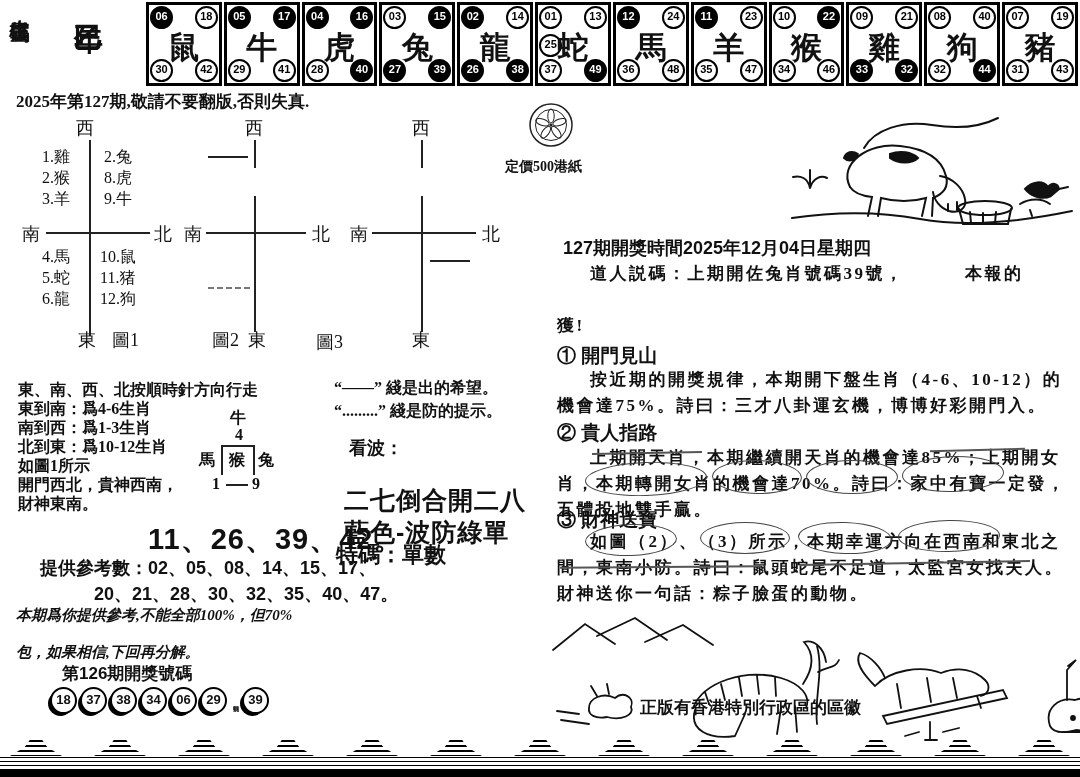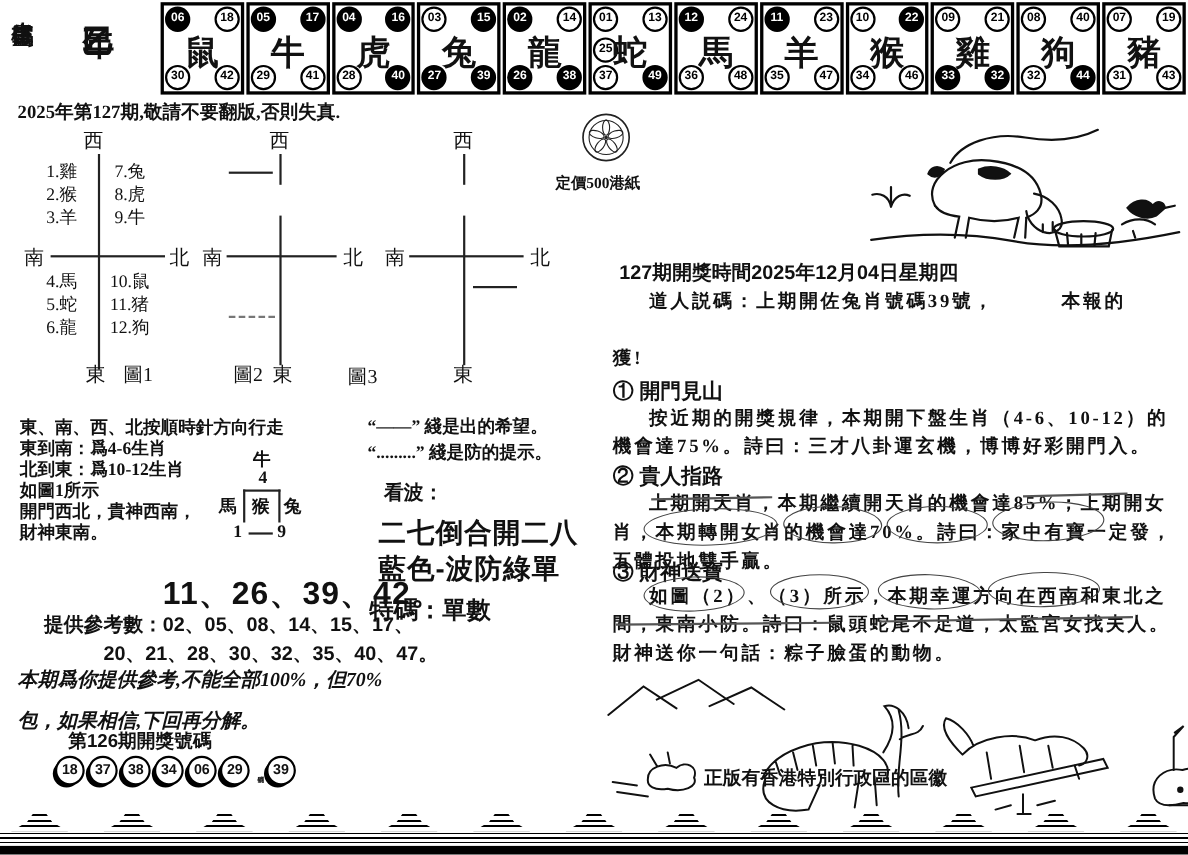--- a/index.html
+++ b/index.html
@@ -24,31 +24,31 @@
   .hl{background:#222;height:2px;}
   .vl{background:#222;width:2px;}
   .dash{border-top:2px dashed #777;height:0;}
   .q{font-size:16px;line-height:21px;}
   
   .walk{left:18px;top:380px;font-size:16px;line-height:19px;font-weight:600;}
   .mini{font-size:16px;font-weight:700;}
   .bignums{left:148px;top:520px;font:700 29px "Liberation Sans",sans-serif;letter-spacing:1px;}
   .ref{font-size:18px;font-weight:700;}
   .refnum{font:700 18px "Liberation Sans",sans-serif;}
-  .callig{font-size:18px;font-style:italic;font-weight:700;}
+  .callig{font-size:15px;font-style:italic;font-weight:700;}
   .prev-title{left:62px;top:662px;font:700 17px "Liberation Sans",sans-serif;}
   .ballrow{left:50px;top:687px;display:flex;gap:3px;align-items:center;}
   .ball{width:23px;height:23px;border:2px solid #000;border-radius:50%;background:#fff;
         font:700 13px/22px "Liberation Sans",sans-serif;text-align:center;
         box-shadow:-3px 3px 0 -1px #000;}
   .sp-label{writing-mode:vertical-rl;text-orientation:upright;font-size:6px;line-height:1;width:9px;}
   
   .legend{font-size:16px;font-weight:600;}
   .kanbo{font-size:18px;font-weight:700;}
-  .wave{font-family:"Liberation Sans",sans-serif;font-size:25px;font-weight:900;letter-spacing:1px;}
+  .wave{font-family:"Liberation Sans",sans-serif;font-size:25px;font-weight:900;letter-spacing:1px;margin-top:16px;}
   .tema{font-size:22px;font-weight:700;}
   
   .time{left:563px;top:236px;font:700 18px "Liberation Sans",sans-serif;}
   .para{font-size:17px;letter-spacing:2.5px;font-weight:600;}
   .shead{font:700 19px "Liberation Sans",sans-serif;}
   .ellipse{border:1.5px solid #444;border-radius:50%;}
   .strike{background:#555;height:1.5px;}
   .footnote{left:640px;top:696px;font-size:17px;font-weight:600;}
   .price{left:505px;top:158px;font-size:14px;font-weight:600;}
   
@@ -165,21 +165,21 @@
     <div class="abs vl" style="left:89px;top:140px;height:196px"></div>
     <div class="abs hl" style="left:46px;top:232px;width:104px"></div>
     <span class="abs dl" style="left:22px;top:222px">南</span>
     <span class="abs dl" style="left:154px;top:222px">北</span>
     <div class="abs q" style="left:42px;top:146px">
       <div>1.雞</div>
       <div>2.猴</div>
       <div>3.羊</div>
     </div>
     <div class="abs q" style="left:104px;top:146px">
-      <div>7.兔</div>
+      <div>2.兔</div>
       <div>8.虎</div>
       <div>9.牛</div>
     </div>
     <div class="abs q" style="left:42px;top:246px">
       <div>4.馬</div>
       <div>5.蛇</div>
       <div>6.龍</div>
     </div>
     <div class="abs q" style="left:100px;top:246px">
       <div>10.鼠</div>
@@ -211,20 +211,21 @@
     <span class="abs dl" style="left:350px;top:222px">南</span>
     <span class="abs dl" style="left:482px;top:222px">北</span>
     <div class="abs hl" style="left:430px;top:260px;width:40px"></div>
     <span class="abs dl" style="left:316px;top:330px">圖3</span>
     <span class="abs dl" style="left:412px;top:328px">東</span>
   </div>
 
   <div class="abs walk">
     <div>東、南、西、北按順時針方向行走</div>
     <div>東到南：爲4-6生肖</div>
+    <div>南到西：爲1-3生肖</div>
     <div>北到東：爲10-12生肖</div>
     <div>如圖1所示</div>
     <div>開門西北，貴神西南，</div>
     <div>財神東南。</div>
   </div>
 
   <div>
     <span class="abs mini" style="left:230px;top:408px">牛</span>
     <span class="abs mini" style="left:235px;top:426px">4</span>
     <div class="abs hl" style="left:221px;top:445px;width:34px"></div>

